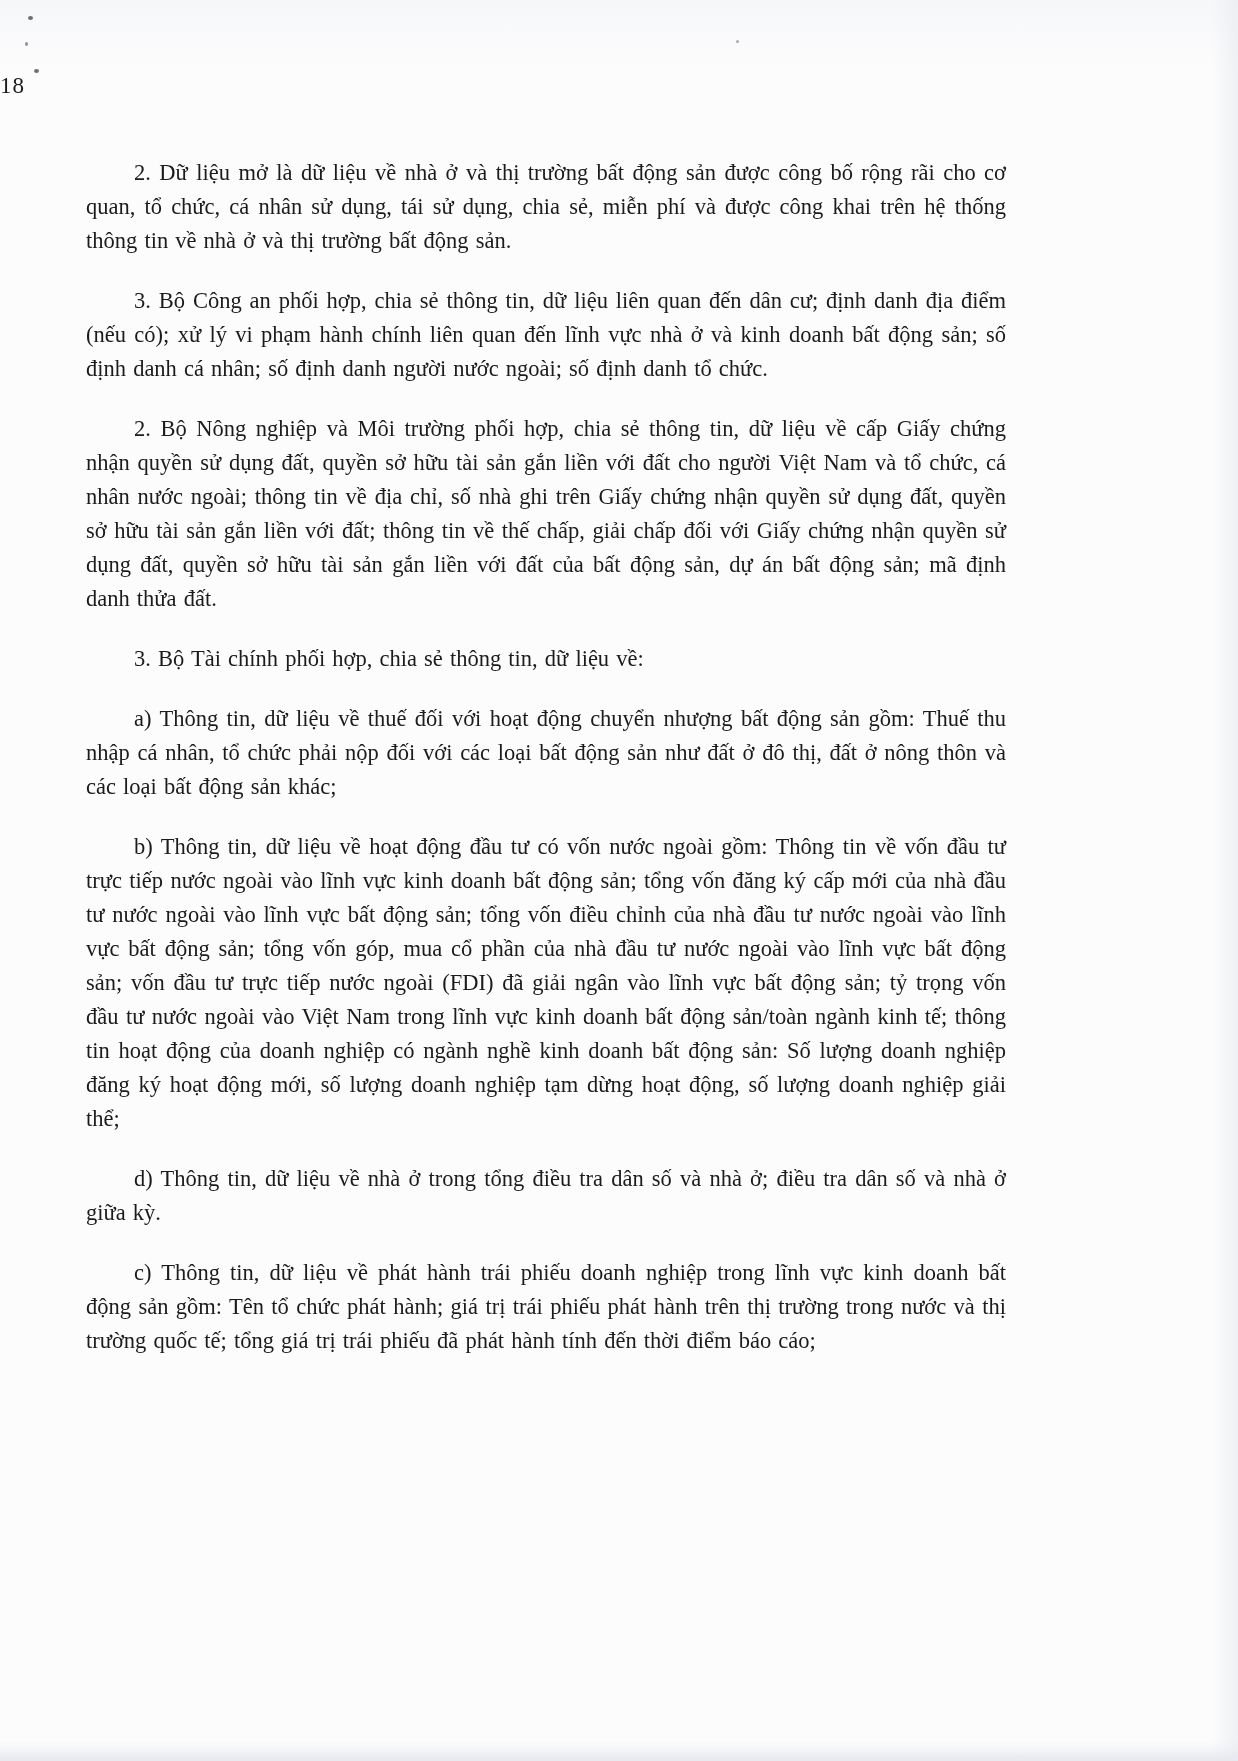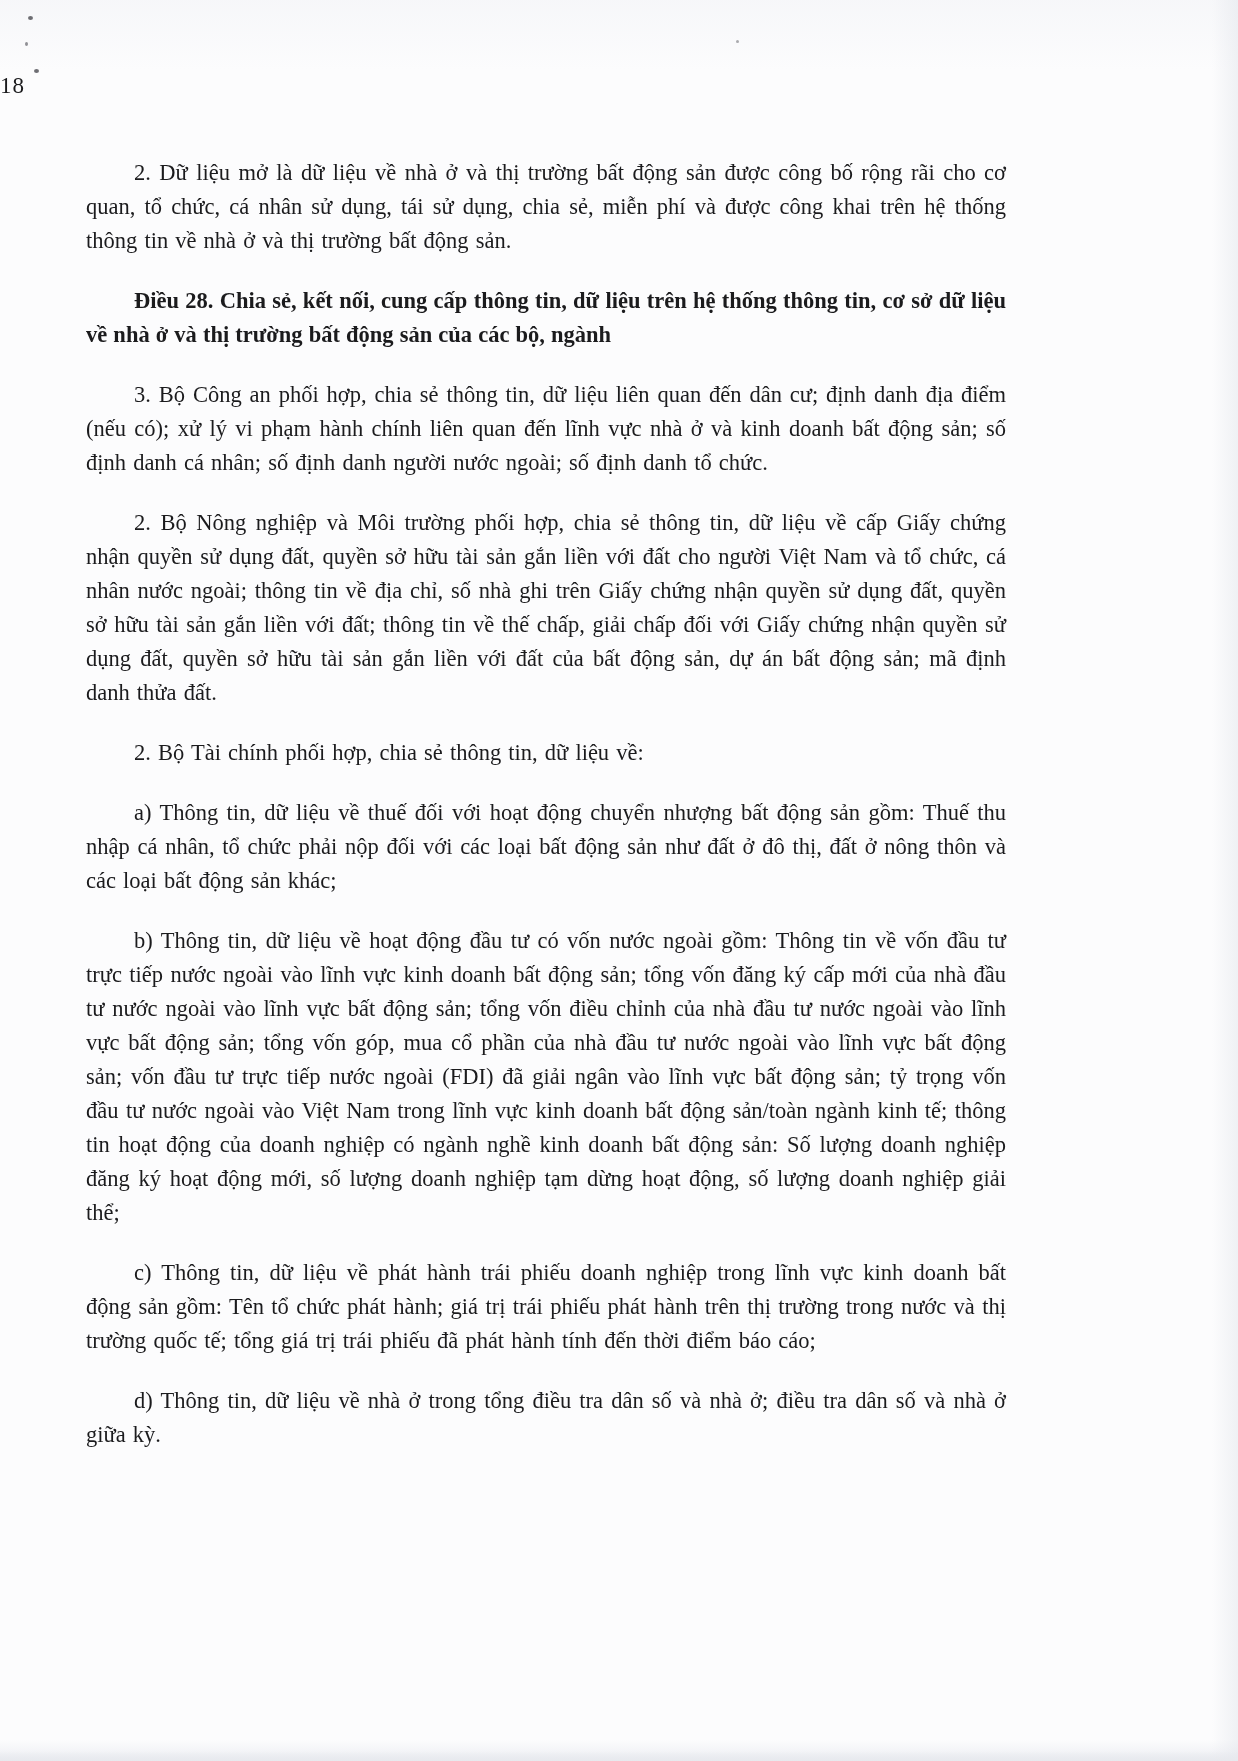--- a/index.html
+++ b/index.html
@@ -77,25 +77,24 @@
 <div class="page">
   <span class="speck s1"></span>
   <span class="speck s2"></span>
   <span class="speck s3"></span>
   <span class="speck s4"></span>
 
   <div class="page-number">18</div>
 
   <div class="doc-body">
       <p class="para body">2. Dữ liệu mở là dữ liệu về nhà ở và thị trường bất động sản được công bố rộng rãi cho cơ quan, tổ chức, cá nhân sử dụng, tái sử dụng, chia sẻ, miễn phí và được công khai trên hệ thống thông tin về nhà ở và thị trường bất động sản.</p>
-      <p class="para heading">Điều 28. Chia sẻ, kết nối, cung cấp thông tin, dữ liệu trên hệ thống thông tin, cơ sở dữ liệu về nhà ở và thị trường bất động sản của các bộ, ngành</p>
       <p class="para body">3. Bộ Công an phối hợp, chia sẻ thông tin, dữ liệu liên quan đến dân cư; định danh địa điểm (nếu có); xử lý vi phạm hành chính liên quan đến lĩnh vực nhà ở và kinh doanh bất động sản; số định danh cá nhân; số định danh người nước ngoài; số định danh tổ chức.</p>
       <p class="para body">2. Bộ Nông nghiệp và Môi trường phối hợp, chia sẻ thông tin, dữ liệu về cấp Giấy chứng nhận quyền sử dụng đất, quyền sở hữu tài sản gắn liền với đất cho người Việt Nam và tổ chức, cá nhân nước ngoài; thông tin về địa chỉ, số nhà ghi trên Giấy chứng nhận quyền sử dụng đất, quyền sở hữu tài sản gắn liền với đất; thông tin về thế chấp, giải chấp đối với Giấy chứng nhận quyền sử dụng đất, quyền sở hữu tài sản gắn liền với đất của bất động sản, dự án bất động sản; mã định danh thửa đất.</p>
-      <p class="para body">2. Bộ Tài chính phối hợp, chia sẻ thông tin, dữ liệu về:</p>
+      <p class="para body">3. Bộ Tài chính phối hợp, chia sẻ thông tin, dữ liệu về:</p>
       <p class="para body">a) Thông tin, dữ liệu về thuế đối với hoạt động chuyển nhượng bất động sản gồm: Thuế thu nhập cá nhân, tổ chức phải nộp đối với các loại bất động sản như đất ở đô thị, đất ở nông thôn và các loại bất động sản khác;</p>
       <p class="para body">b) Thông tin, dữ liệu về hoạt động đầu tư có vốn nước ngoài gồm: Thông tin về vốn đầu tư trực tiếp nước ngoài vào lĩnh vực kinh doanh bất động sản; tổng vốn đăng ký cấp mới của nhà đầu tư nước ngoài vào lĩnh vực bất động sản; tổng vốn điều chỉnh của nhà đầu tư nước ngoài vào lĩnh vực bất động sản; tổng vốn góp, mua cổ phần của nhà đầu tư nước ngoài vào lĩnh vực bất động sản; vốn đầu tư trực tiếp nước ngoài (FDI) đã giải ngân vào lĩnh vực bất động sản; tỷ trọng vốn đầu tư nước ngoài vào Việt Nam trong lĩnh vực kinh doanh bất động sản/toàn ngành kinh tế; thông tin hoạt động của doanh nghiệp có ngành nghề kinh doanh bất động sản: Số lượng doanh nghiệp đăng ký hoạt động mới, số lượng doanh nghiệp tạm dừng hoạt động, số lượng doanh nghiệp giải thể;</p>
+      <p class="para body">d) Thông tin, dữ liệu về nhà ở trong tổng điều tra dân số và nhà ở; điều tra dân số và nhà ở giữa kỳ.</p>
       <p class="para body">c) Thông tin, dữ liệu về phát hành trái phiếu doanh nghiệp trong lĩnh vực kinh doanh bất động sản gồm: Tên tổ chức phát hành; giá trị trái phiếu phát hành trên thị trường trong nước và thị trường quốc tế; tổng giá trị trái phiếu đã phát hành tính đến thời điểm báo cáo;</p>
-      <p class="para body">d) Thông tin, dữ liệu về nhà ở trong tổng điều tra dân số và nhà ở; điều tra dân số và nhà ở giữa kỳ.</p>
     </div>
 
   <div class="right-shade"></div>
   <div class="bottom-shade"></div>
 </div>
 
 </body></html>

